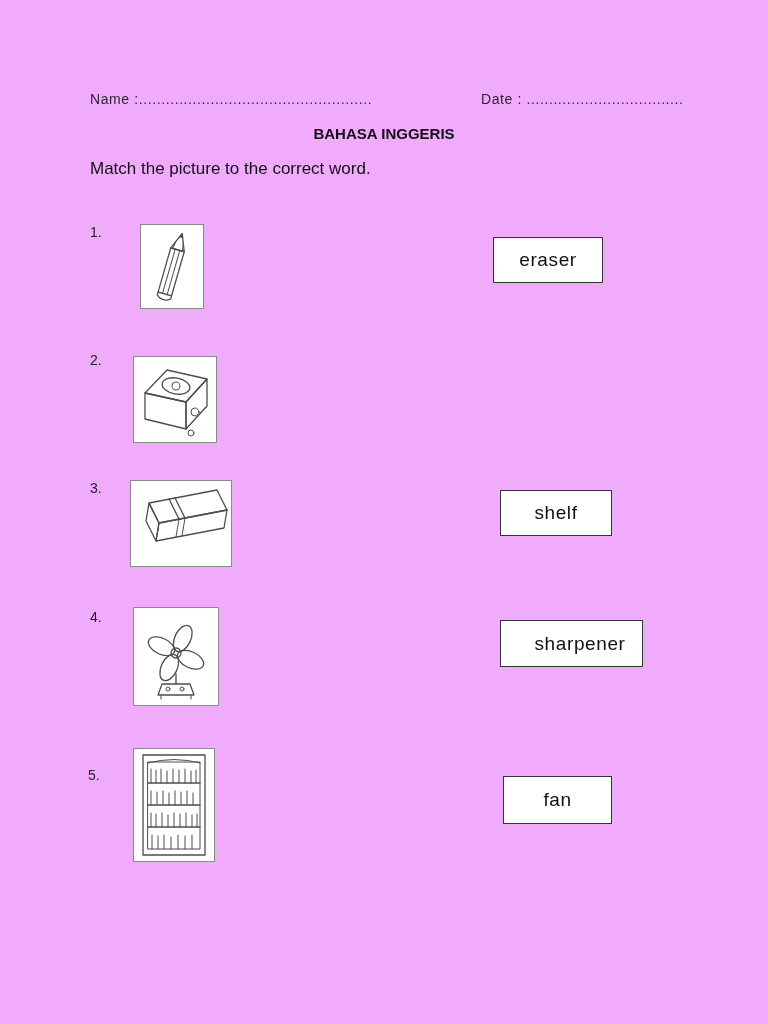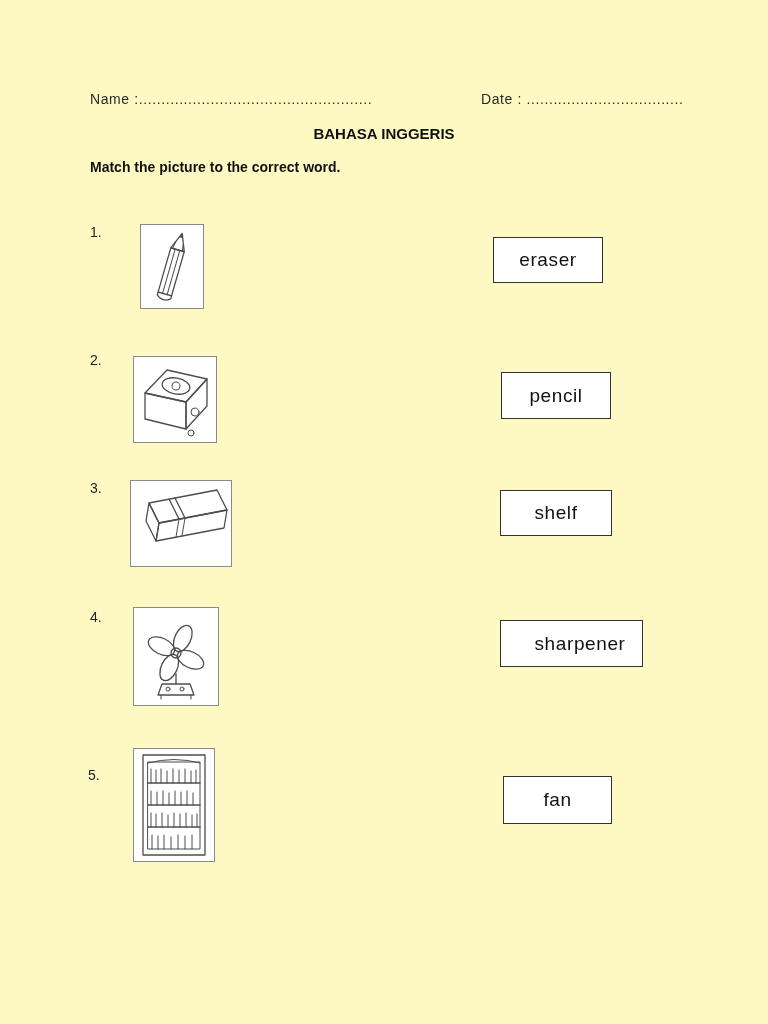--- a/index.html
+++ b/index.html
@@ -1,39 +1,39 @@
 <!DOCTYPE html>
 <html><head>
 <meta charset="utf-8">
 <style>
   html,body{margin:0;padding:0;background:#ffffff;}
   .page{
     position:relative;
     width:768px;height:1024px;
-    background:#fef9c3;
+    background:#f0abfc;
     font-family:"Liberation Sans", sans-serif;
     color:#1a1a1a;
     overflow:hidden;
   }
   .abs{position:absolute;}
   .name-line{
     left:90px;top:91px;
     font-size:14px;letter-spacing:0.6px;color:#2a2a2a;
   }
   .date-line{
     left:481px;top:91px;
     font-size:14px;letter-spacing:0.6px;color:#2a2a2a;
   }
   .title{
     left:0;top:125px;width:768px;
     text-align:center;font-weight:bold;font-size:15px;color:#111;
   }
   .instruction{
     left:90px;top:159px;
-    font-weight:bold;font-size:14px;color:#111;
+    font-weight:normal;font-size:17px;color:#111;
   }
   .item-number{
     font-size:14px;color:#222;
   }
   .picture-box{
     border:1px solid #8a8a8a;
     background:#fff;
     display:flex;align-items:center;justify-content:center;
   }
   .word-box{
@@ -82,23 +82,20 @@
       <polygon class="ln" points="11,36 33,13 73,22 52,45"></polygon>
       <g transform="rotate(10 42 29)">
         <ellipse class="ln" cx="42" cy="29" rx="14" ry="8"></ellipse>
         <circle class="ln-thin" cx="42" cy="29" r="4"></circle>
       </g>
       <polygon class="ln" points="11,36 11,62 52,72 52,45"></polygon>
       <polygon class="ln" points="52,45 73,22 73,49 52,72"></polygon>
       <circle class="ln-thin" cx="61" cy="55" r="4"></circle>
       <circle class="ln-thin" cx="57" cy="76" r="3"></circle>
     </svg>
-  </div>
-  <div class="abs word-box" style="left:493px;top:372px;width:108px;height:45px;">
-    <span>pencil</span>
   </div>
 
   <div class="abs item-number" style="left:90px;top:480px;">3.</div>
   <div class="abs picture-box" style="left:130px;top:480px;width:100px;height:85px;">
     <svg width="100" height="85" viewBox="0 0 100 85">
       <polygon class="ln" points="18,22 86,9 96,29 28,42"></polygon>
       <polygon class="ln" points="28,42 96,29 93,47 25,60"></polygon>
       <polygon class="ln" points="18,22 28,42 25,60 15,40"></polygon>
       <line class="ln" x1="38" y1="18" x2="48" y2="38"></line>
       <line class="ln" x1="44" y1="17" x2="54" y2="37"></line>

